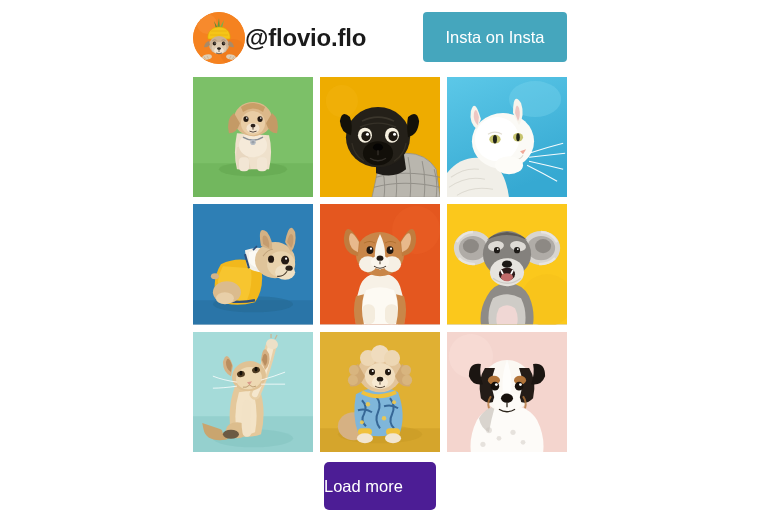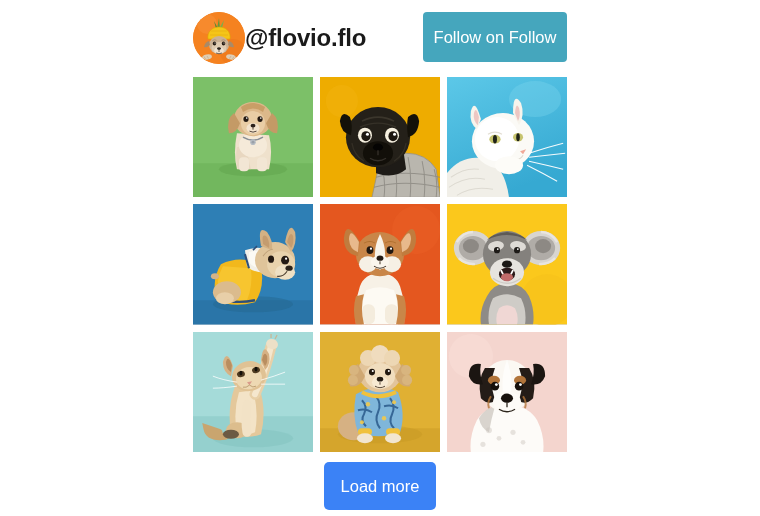--- a/index.html
+++ b/index.html
@@ -91,28 +91,28 @@
   .tile svg { display: block; width: 100%; height: 100%; }
 
   
   .load-more {
     position: absolute;
     left: 50%;
     transform: translateX(-50%);
     top: 462px;
     width: 112px;
     height: 48px;
-    background: #3b82f6;
+    background: #4c1d95;
     color: #ffffff;
     border: none;
     border-radius: 5px;
     font-family: "Liberation Sans", sans-serif;
     font-size: 16.5px;
     line-height: 48px;
-    text-align: center;
+    text-align: left;
     padding: 0;
     cursor: pointer;
     white-space: nowrap;
   }
 </style>
 </head>
 <body>
 
 <div class="widget">
 
@@ -158,21 +158,21 @@
           <ellipse cx="14" cy="45" rx="5" ry="2.6" fill="#e0cdb3" transform="rotate(-12 14 45)"></ellipse>
           <ellipse cx="38" cy="45" rx="5" ry="2.6" fill="#e0cdb3" transform="rotate(12 38 45)"></ellipse>
           <path d="M11 44.5 L12.5 47 M14 44 L15.5 46.5" stroke="#b9a285" stroke-width="0.6"></path>
           <path d="M41 44.5 L39.5 47 M38 44 L36.5 46.5" stroke="#b9a285" stroke-width="0.6"></path>
         </g>
       </svg>
     </div>
 
     <div class="handle">@flovio.flo</div>
 
-    <button class="follow-btn">Follow on Follow</button>
+    <button class="follow-btn">Insta on Insta</button>
   </div>
 
   <div class="grid">
 
     <div class="tile">
       <svg viewBox="0 0 120 120" preserveAspectRatio="xMidYMid slice" xmlns="http://www.w3.org/2000/svg">
         <rect width="120" height="120" fill="#7cc068"></rect>
         <rect y="86" width="120" height="34" fill="#72b75e"></rect>
         <ellipse cx="60" cy="92" rx="34" ry="7" fill="#63a64f" opacity="0.55"></ellipse>
 

